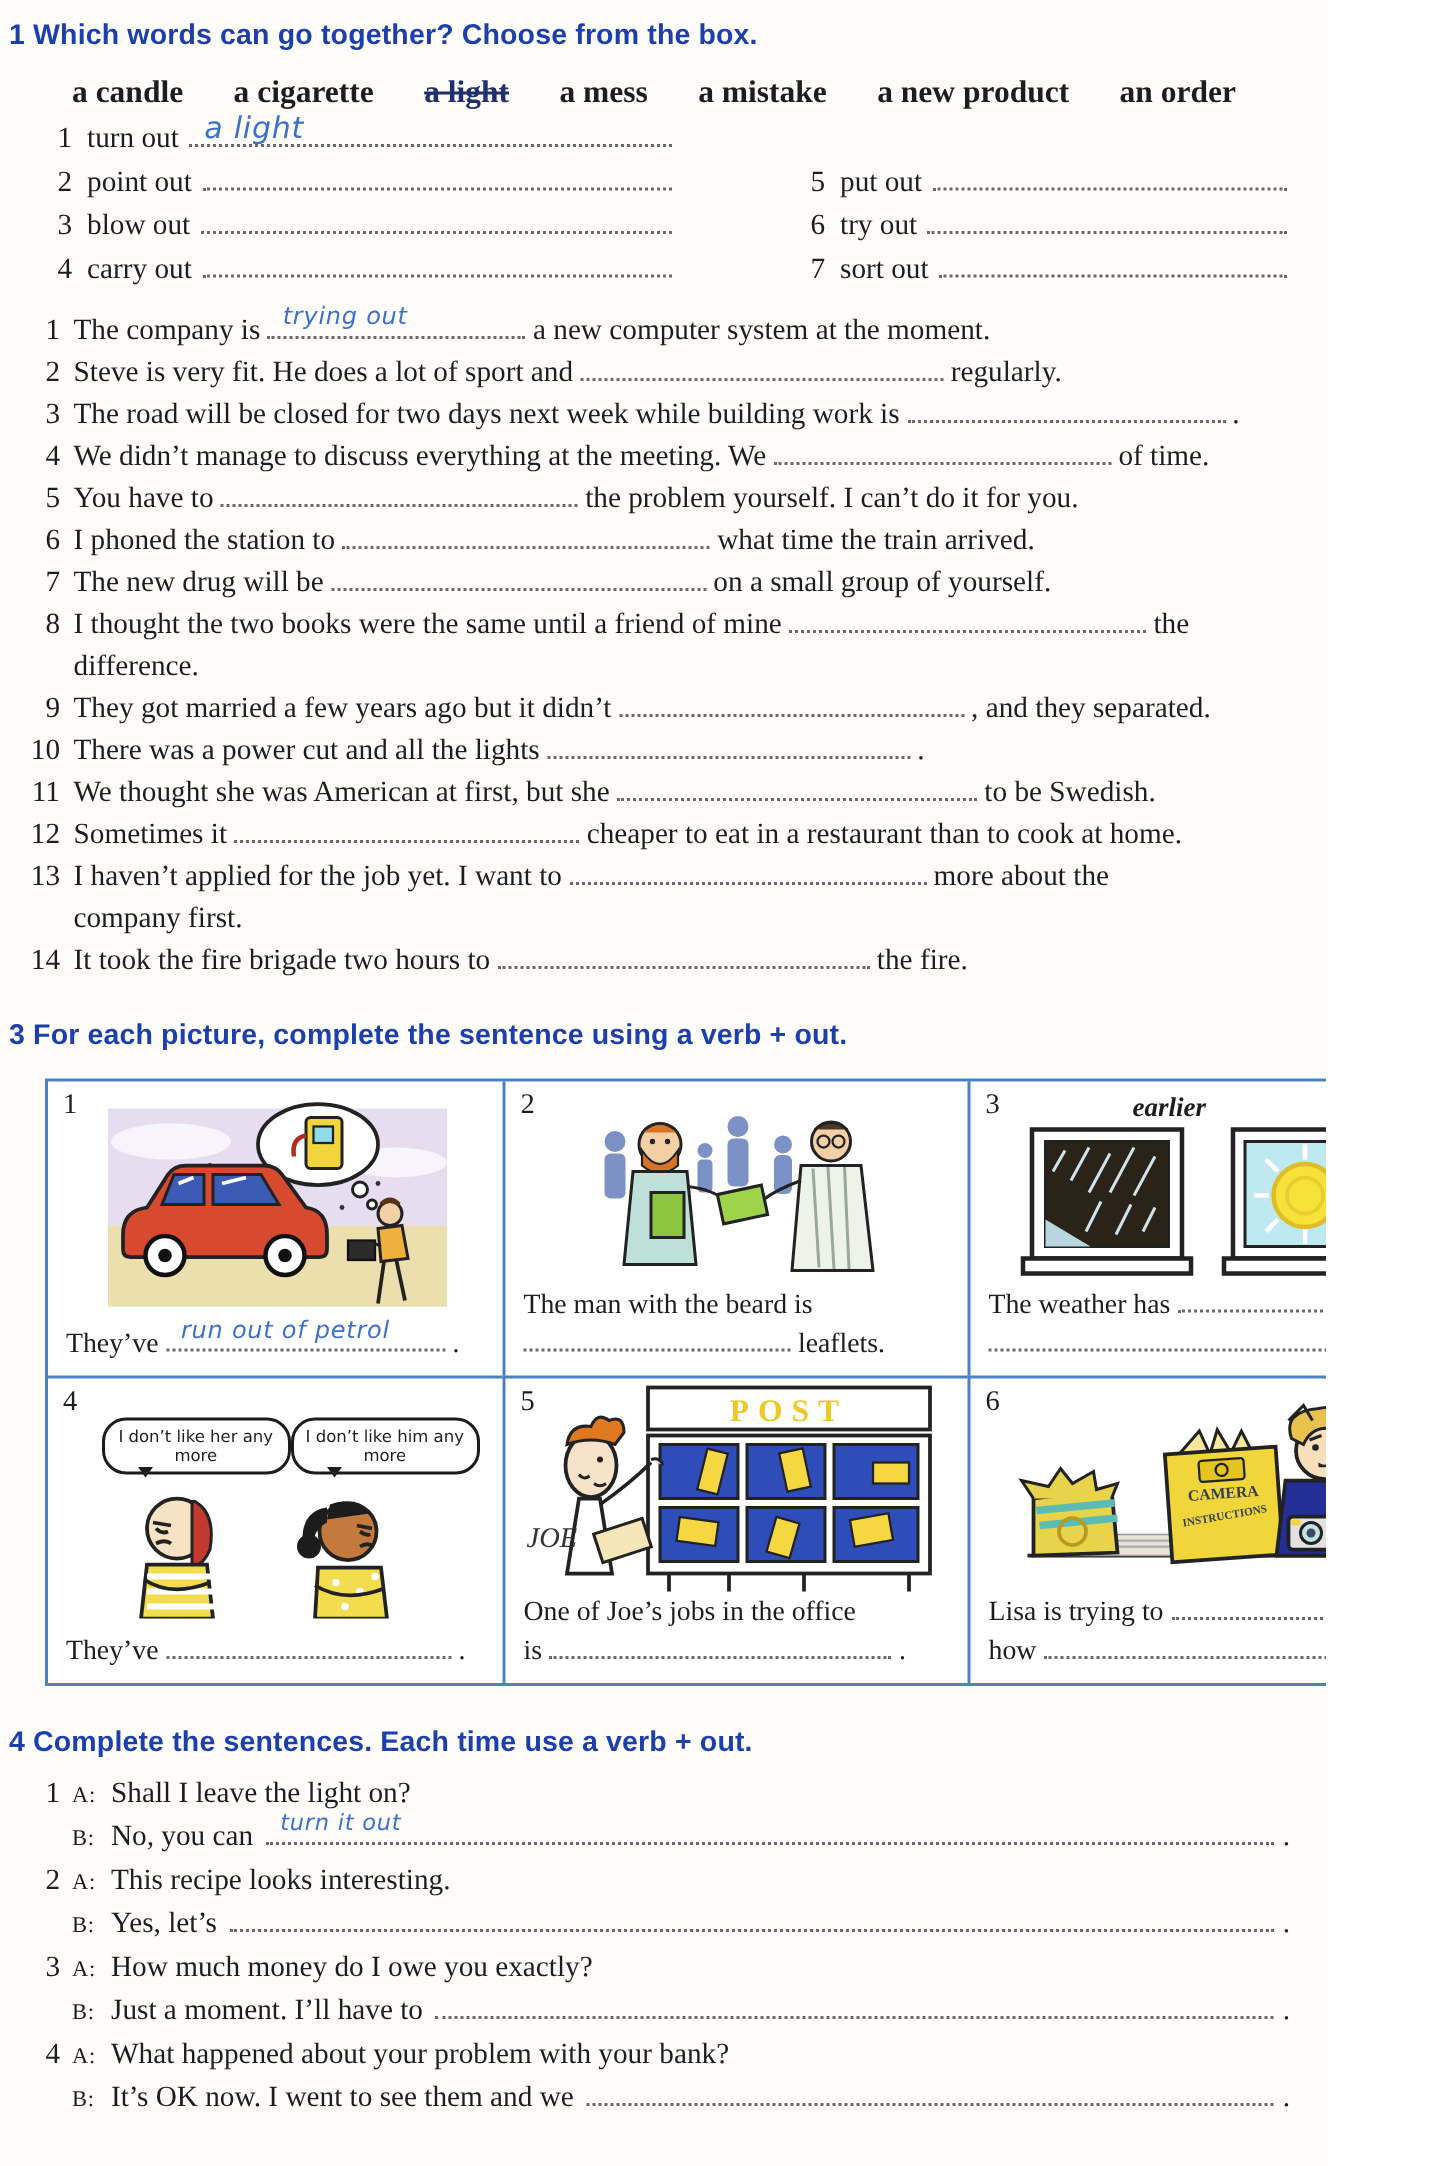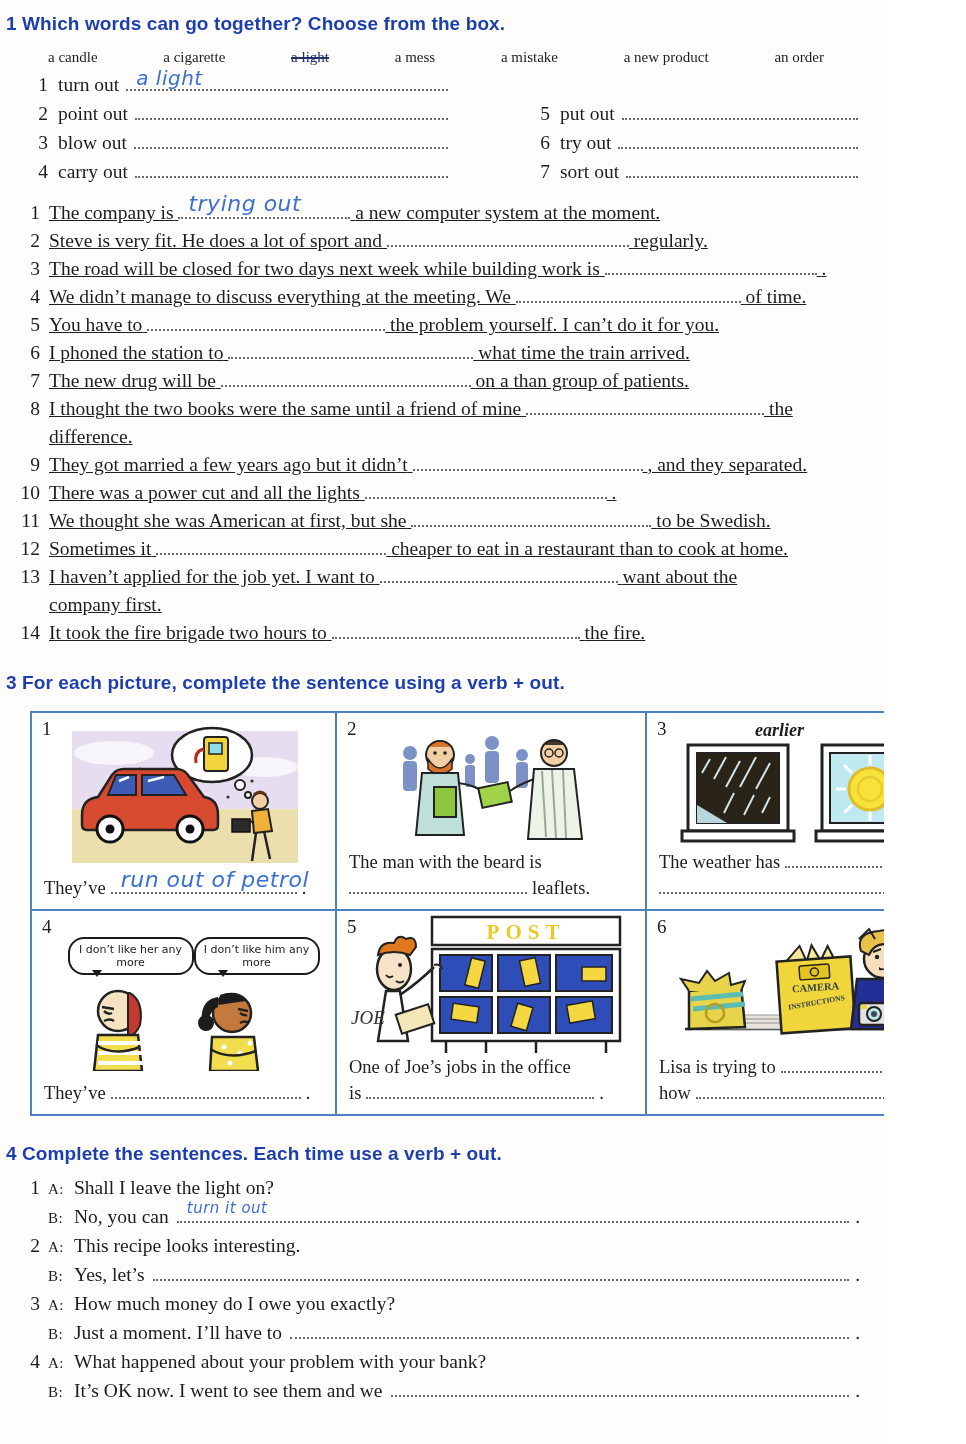--- a/index.html
+++ b/index.html
@@ -8,41 +8,41 @@
     font-family:"Liberation Serif",serif;color:#1d1d1d;font-size:19.5px;
     position:relative;box-sizing:border-box;padding-top:12px;
   }
   
   .h{
     font-family:"Liberation Sans",sans-serif;font-weight:bold;font-size:19px;
     color:var(--heading,#1c3fae);margin:0 0 0 6px;line-height:24px;letter-spacing:.1px;
   }
   
   .wordbox{display:flex;justify-content:space-between;margin:13px 60px 4px 48px;
-    font-weight:normal;font-size:15px;}
+    font-weight:bold;font-size:21px;}
   .struck{color:#20306f;text-decoration:line-through;text-decoration-thickness:2px;}
   .ex1{margin:8px 26px 0 30px;}
   .ex1row{display:flex;align-items:baseline;height:29px;}
   .ex1item{display:flex;align-items:baseline;}
   .ex1item.left{width:418px;flex:none;}
   .ex1item.right{flex:1;margin-left:84px;}
   .inum{flex:none;width:18px;text-align:right;margin-right:10px;}
   .verb{flex:none;margin-right:7px;white-space:nowrap;}
   
   .bl{display:inline-block;height:13px;border-bottom:2px dotted #6a6a6a;
     position:relative;vertical-align:baseline;}
   .bl.grow{flex:1;display:block;align-self:baseline;}
   .hw{position:absolute;left:10px;bottom:-1px;white-space:nowrap;
-    font-family:"DejaVu Sans",sans-serif;font-style:italic;font-size:22px;
+    font-family:"DejaVu Sans",sans-serif;font-style:italic;font-size:16px;
     color:var(--handwriting,#3b70d1);letter-spacing:.5px;}
   
   .ex2{margin:9px 14px 0 14px;}
   .srow{display:flex;line-height:28px;}
   .srow .inum{width:26px;margin-right:9px;}
-  .scontent{flex:1;padding-right:2px;text-decoration:underline;}
+  .scontent{flex:1;padding-right:2px;}
   .cont2{display:block;}
   
   .pgrid{
     margin:16px 28px 0 30px;width:908px;box-sizing:border-box;
     border:2px solid var(--border,#4d82c2);
     display:grid;grid-template-columns:303px 310px 1fr;grid-template-rows:196px 205px;
     background:#fff;
   }
   .cell{position:relative;box-sizing:border-box;padding:6px 10px 8px 12px;
     display:flex;flex-direction:column;}
@@ -164,21 +164,21 @@
     <div class="srow">
       <span class="inum">5</span>
       <span class="scontent"><span>You have to</span> <span class="bl" style="width:238px"></span> <span>the problem yourself. I can’t do it for you.</span></span>
     </div>
     <div class="srow">
       <span class="inum">6</span>
       <span class="scontent"><span>I phoned the station to</span> <span class="bl" style="width:245px"></span> <span>what time the train arrived.</span></span>
     </div>
     <div class="srow">
       <span class="inum">7</span>
-      <span class="scontent"><span>The new drug will be</span> <span class="bl" style="width:250px"></span> <span>on a than group of patients.</span></span>
+      <span class="scontent"><span>The new drug will be</span> <span class="bl" style="width:250px"></span> <span>on a small group of yourself.</span></span>
     </div>
     <div class="srow">
       <span class="inum">8</span>
       <span class="scontent"><span>I thought the two books were the same until a friend of mine</span> <span class="bl" style="width:238px"></span> <span>the</span><span class="cont2">difference.</span></span>
     </div>
     <div class="srow">
       <span class="inum">9</span>
       <span class="scontent"><span>They got married a few years ago but it didn’t</span> <span class="bl" style="width:230px"></span> <span>, and they separated.</span></span>
     </div>
     <div class="srow">
@@ -188,21 +188,21 @@
     <div class="srow">
       <span class="inum">11</span>
       <span class="scontent"><span>We thought she was American at first, but she</span> <span class="bl" style="width:240px"></span> <span>to be Swedish.</span></span>
     </div>
     <div class="srow">
       <span class="inum">12</span>
       <span class="scontent"><span>Sometimes it</span> <span class="bl" style="width:230px"></span> <span>cheaper to eat in a restaurant than to cook at home.</span></span>
     </div>
     <div class="srow">
       <span class="inum">13</span>
-      <span class="scontent"><span>I haven’t applied for the job yet. I want to</span> <span class="bl" style="width:238px"></span> <span>want about the</span><span class="cont2">company first.</span></span>
+      <span class="scontent"><span>I haven’t applied for the job yet. I want to</span> <span class="bl" style="width:238px"></span> <span>more about the</span><span class="cont2">company first.</span></span>
     </div>
     <div class="srow">
       <span class="inum">14</span>
       <span class="scontent"><span>It took the fire brigade two hours to</span> <span class="bl" style="width:248px"></span> <span>the fire.</span></span>
     </div>
   </div>
 
   <div class="h" style="margin-top:24px">3 For each picture, complete the sentence using a verb + out.</div>
 
   <div class="pgrid">

